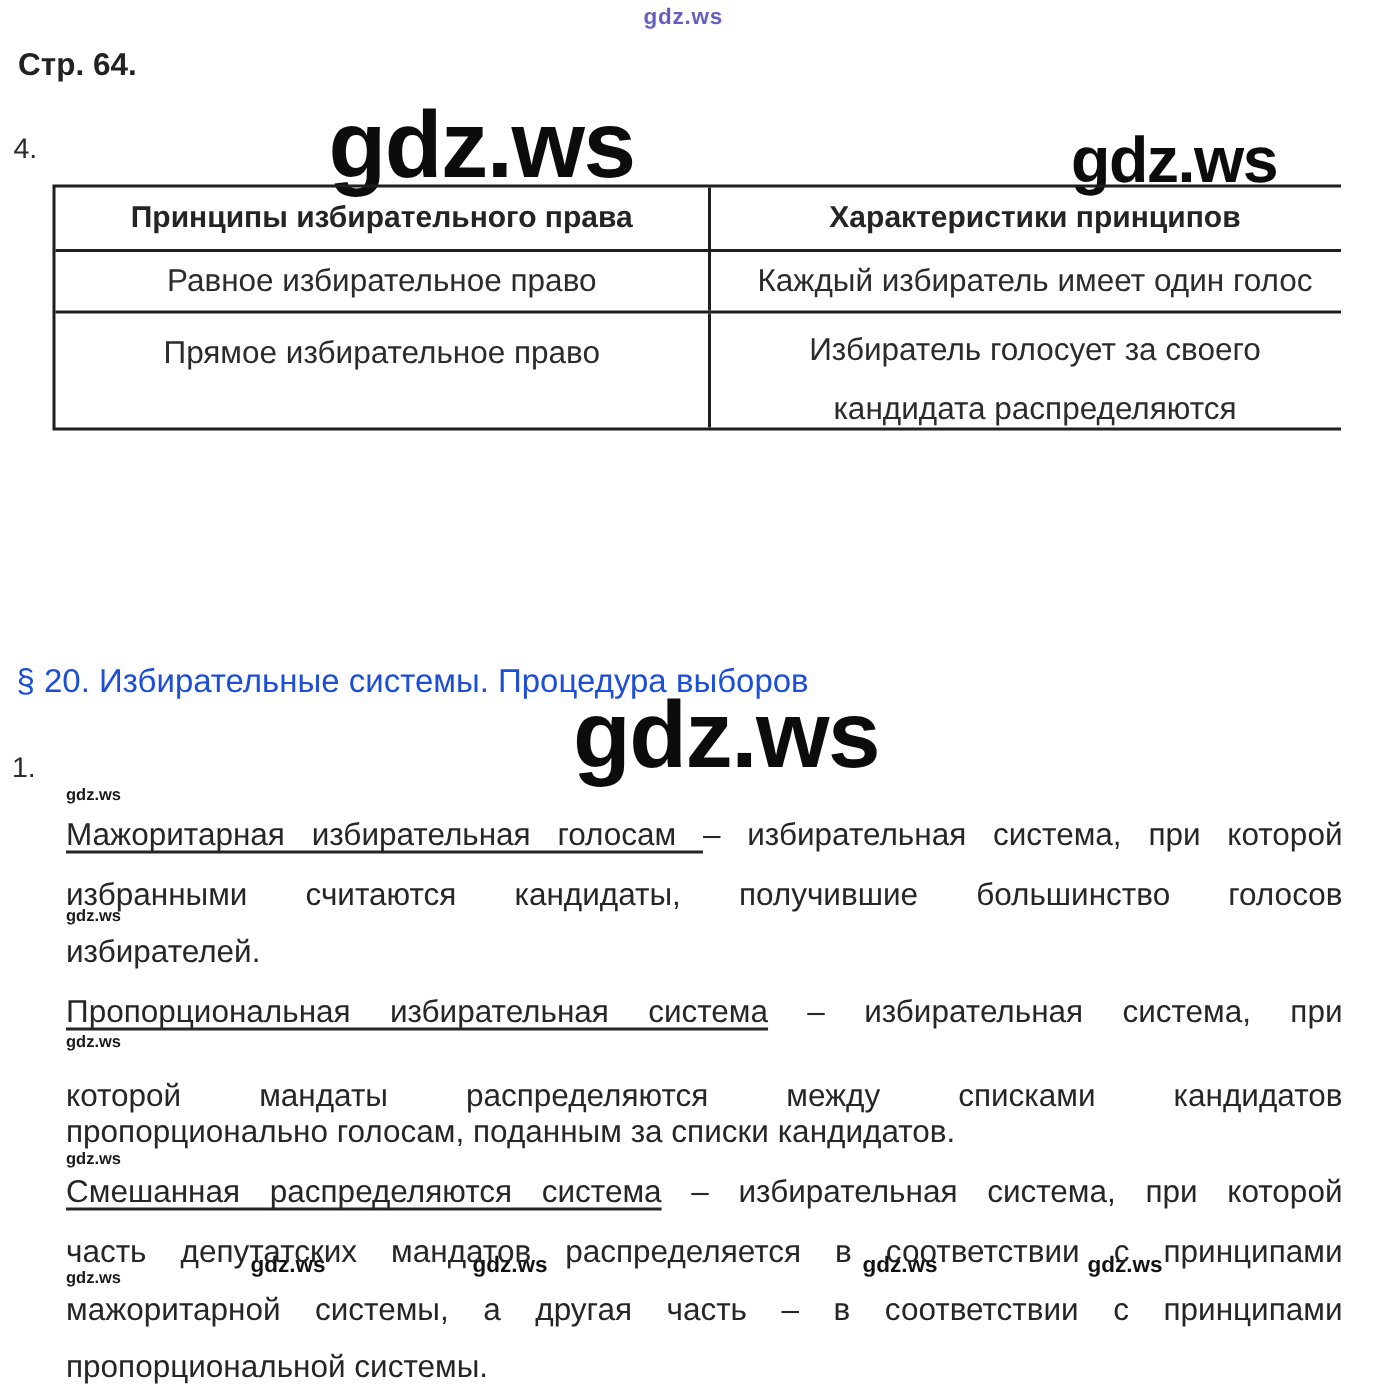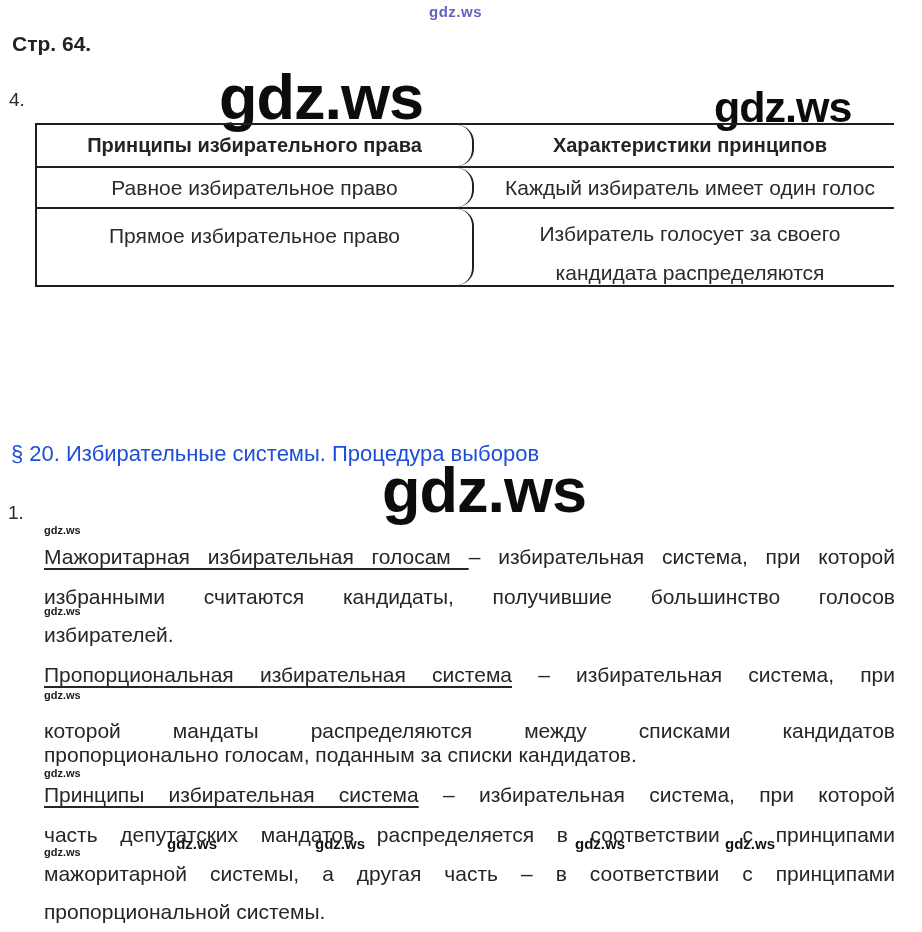--- a/index.html
+++ b/index.html
@@ -15,21 +15,21 @@
   .wm-row{font-size:15px;font-weight:700;color:#111111;}
   .wm-blue{font-size:15px;font-weight:700;color:#4a44b8;opacity:.85;letter-spacing:.5px;}
   
   .page-label{position:absolute;left:12px;top:32px;font-size:21px;font-weight:700;color:#222;}
   .task-label{position:absolute;font-size:19px;color:#2b2b2b;}
   .section-heading{position:absolute;left:11px;top:441px;font-size:22px;font-weight:400;color:#1d4ed8;white-space:nowrap;}
   
   .tbl{position:absolute;left:35px;top:123px;width:873px;border:2px solid #1f1f1f;box-sizing:border-box;}
   .trow{display:flex;box-sizing:border-box;}
   .trow + .trow{border-top:2px solid #1f1f1f;}
-  .tcell{box-sizing:border-box;text-align:center;font-size:21px;color:#2b2b2b;border-radius:17px;}
+  .tcell{box-sizing:border-box;text-align:center;font-size:21px;color:#2b2b2b;}
   .tcell.c1{width:437px;border-right:2px solid #1f1f1f;}
   .tcell.c2{flex:1;}
   .thead .tcell{font-size:20px;font-weight:700;color:#242424;}
   .vcenter{display:flex;align-items:center;justify-content:center;}
   .vtop{padding-top:14px;line-height:26px;}
   .twolines{padding-top:5px;line-height:39px;}
   .h-head{height:41px;}
   .h-tall1{height:79px;}
   .h-mid{height:41px;}
   .h-tall2{height:78px;}
@@ -84,18 +84,18 @@
   <div class="task-label" style="left:8px;top:502px;">1.</div>
 
   <div class="pline just" style="top:543px;"><span class="term">Мажоритарная избирательная голосам </span><span>– избирательная система, при которой</span></div>
   <div class="pline just" style="top:583px;">избранными считаются кандидаты, получившие большинство голосов</div>
   <div class="pline" style="top:621px;">избирателей.</div>
 
   <div class="pline just" style="top:661px;"><span class="term">Пропорциональная избирательная система</span><span> – избирательная система, при</span></div>
   <div class="pline just" style="top:701px;margin-top:16px;">которой мандаты распределяются между списками кандидатов</div>
   <div class="pline" style="top:741px;">пропорционально голосам, поданным за списки кандидатов.</div>
 
-  <div class="pline just" style="top:781px;"><span class="term">Принципы избирательная система</span><span> – избирательная система, при которой</span></div>
+  <div class="pline just" style="top:781px;"><span class="term">Смешанная распределяются система</span><span> – избирательная система, при которой</span></div>
   <div class="pline just" style="top:821px;">часть депутатских мандатов распределяется в соответствии с принципами</div>
   <div class="pline just" style="top:860px;">мажоритарной системы, а другая часть – в соответствии с принципами</div>
   <div class="pline" style="top:898px;">пропорциональной системы.</div>
 
 </div>
 
 </body></html>

